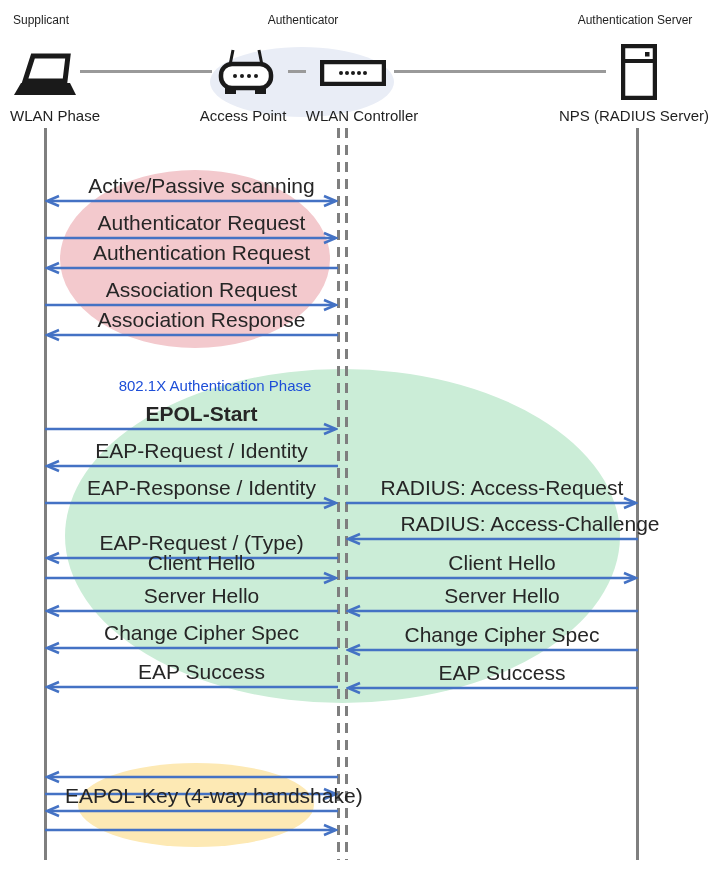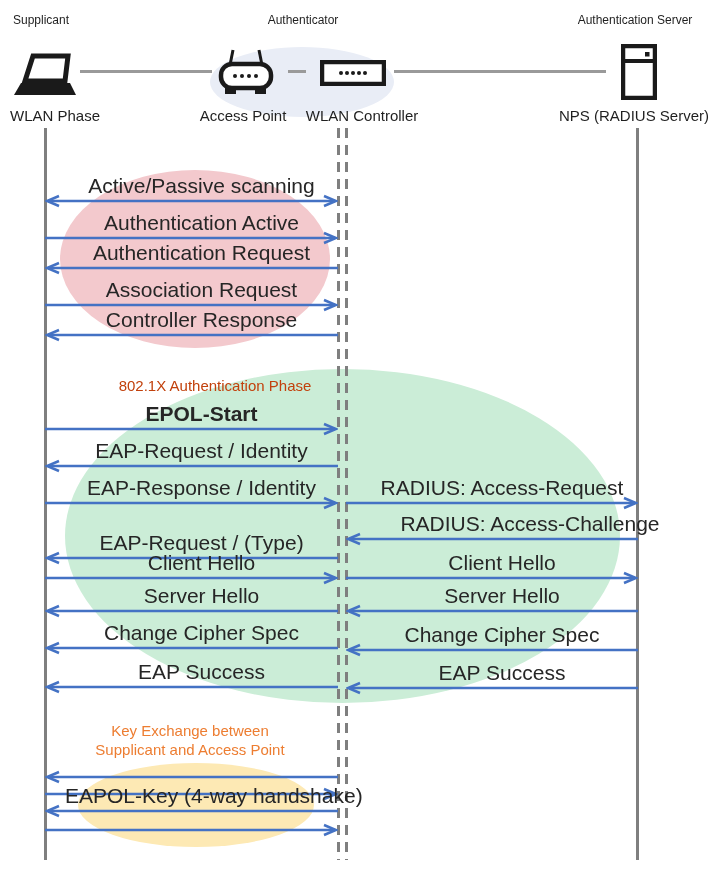--- a/index.html
+++ b/index.html
@@ -16,21 +16,21 @@
   .lifeline.dashed{
     background:repeating-linear-gradient(to bottom,#7f7f7f 0 10px,transparent 10px 17px);
   }
   .conn{position:absolute;top:70px;height:3px;background:#9a9a9a;z-index:1;}
   .actor-role{position:absolute;top:13px;font-size:12px;color:#1f1f1f;z-index:2;white-space:nowrap;}
   .actor-dev{position:absolute;top:107px;font-size:15px;color:#1f1f1f;z-index:2;white-space:nowrap;}
   .center{text-align:center;}
   .icon{position:absolute;z-index:2;}
   .phase-title{position:absolute;font-size:15px;text-align:center;z-index:2;line-height:19px;white-space:nowrap;}
   .t-red{color:#b52025;}
-  .t-green{color:#c2410c;}
+  .t-green{color:#1d4ed8;}
   .t-orange{color:#ed7d31;}
   .msg{position:absolute;height:14px;z-index:2;}
   .msg svg{display:block;}
   .msg-label{
     position:absolute;left:0;right:0;bottom:10px;text-align:center;
     font-size:21px;color:#262626;white-space:nowrap;margin-left:20px;
   }
 </style>
 </head>
 <body>
@@ -83,61 +83,57 @@
     <line x1="2" y1="17" x2="34" y2="17" stroke="#1a1a1a" stroke-width="4"></line>
     <rect x="24" y="8" width="4.5" height="4.5" fill="#1a1a1a"></rect>
   </svg>
 
   <div class="actor-dev" style="left:10px">WLAN Phase</div>
   <div class="actor-dev center" style="left:183px;width:120px">Access Point</div>
   <div class="actor-dev center" style="left:292px;width:140px">WLAN Controller</div>
   <div class="actor-dev center" style="left:544px;width:180px">NPS (RADIUS Server)</div>
 
   <div class="phase-title t-green" style="left:60px;top:376px;width:310px">802.1X Authentication Phase</div>
-  <div class="phase-title t-orange" style="left:35px;top:721px;width:310px">
-    <div>Key Exchange between</div>
-    <div>Supplicant and Access Point</div>
-  </div>
 
   <div id="messages">
       <div class="msg" style="left: 45px; width: 293px; top: 194px;">
         <svg width="293" height="14">
           <line x1="3" x2="290" y1="7" y2="7" stroke="#4472c4" stroke-width="2.3"></line>
           <polyline points="279,2 291,7 279,12" fill="none" stroke="#4472c4" stroke-width="2.6"></polyline>
           <polyline points="14,2 2,7 14,12" fill="none" stroke="#4472c4" stroke-width="2.6"></polyline>
         </svg>
         <div class="msg-label">Active/Passive scanning</div>
       </div>
       <div class="msg" style="left: 45px; width: 293px; top: 231px;">
         <svg width="293" height="14">
           <line x1="0" x2="290" y1="7" y2="7" stroke="#4472c4" stroke-width="2.3"></line>
           <polyline points="279,2 291,7 279,12" fill="none" stroke="#4472c4" stroke-width="2.6"></polyline>
         </svg>
-        <div class="msg-label">Authentication Active</div>
+        <div class="msg-label">Authenticator Request</div>
       </div>
       <div class="msg" style="left: 45px; width: 293px; top: 261px;">
         <svg width="293" height="14">
           <line x1="3" x2="293" y1="7" y2="7" stroke="#4472c4" stroke-width="2.3"></line>
           <polyline points="14,2 2,7 14,12" fill="none" stroke="#4472c4" stroke-width="2.6"></polyline>
         </svg>
         <div class="msg-label">Authentication Request</div>
       </div>
       <div class="msg" style="left: 45px; width: 293px; top: 298px;">
         <svg width="293" height="14">
           <line x1="0" x2="290" y1="7" y2="7" stroke="#4472c4" stroke-width="2.3"></line>
           <polyline points="279,2 291,7 279,12" fill="none" stroke="#4472c4" stroke-width="2.6"></polyline>
         </svg>
         <div class="msg-label">Association Request</div>
       </div>
       <div class="msg" style="left: 45px; width: 293px; top: 328px;">
         <svg width="293" height="14">
           <line x1="3" x2="293" y1="7" y2="7" stroke="#4472c4" stroke-width="2.3"></line>
           <polyline points="14,2 2,7 14,12" fill="none" stroke="#4472c4" stroke-width="2.6"></polyline>
         </svg>
-        <div class="msg-label">Controller Response</div>
+        <div class="msg-label">Association Response</div>
       </div>
       <div class="msg" style="left: 45px; width: 293px; top: 422px; font-weight: bold;">
         <svg width="293" height="14">
           <line x1="0" x2="290" y1="7" y2="7" stroke="#4472c4" stroke-width="2.3"></line>
           <polyline points="279,2 291,7 279,12" fill="none" stroke="#4472c4" stroke-width="2.6"></polyline>
         </svg>
         <div class="msg-label">EPOL-Start</div>
       </div>
       <div class="msg" style="left: 45px; width: 293px; top: 459px;">
         <svg width="293" height="14">

